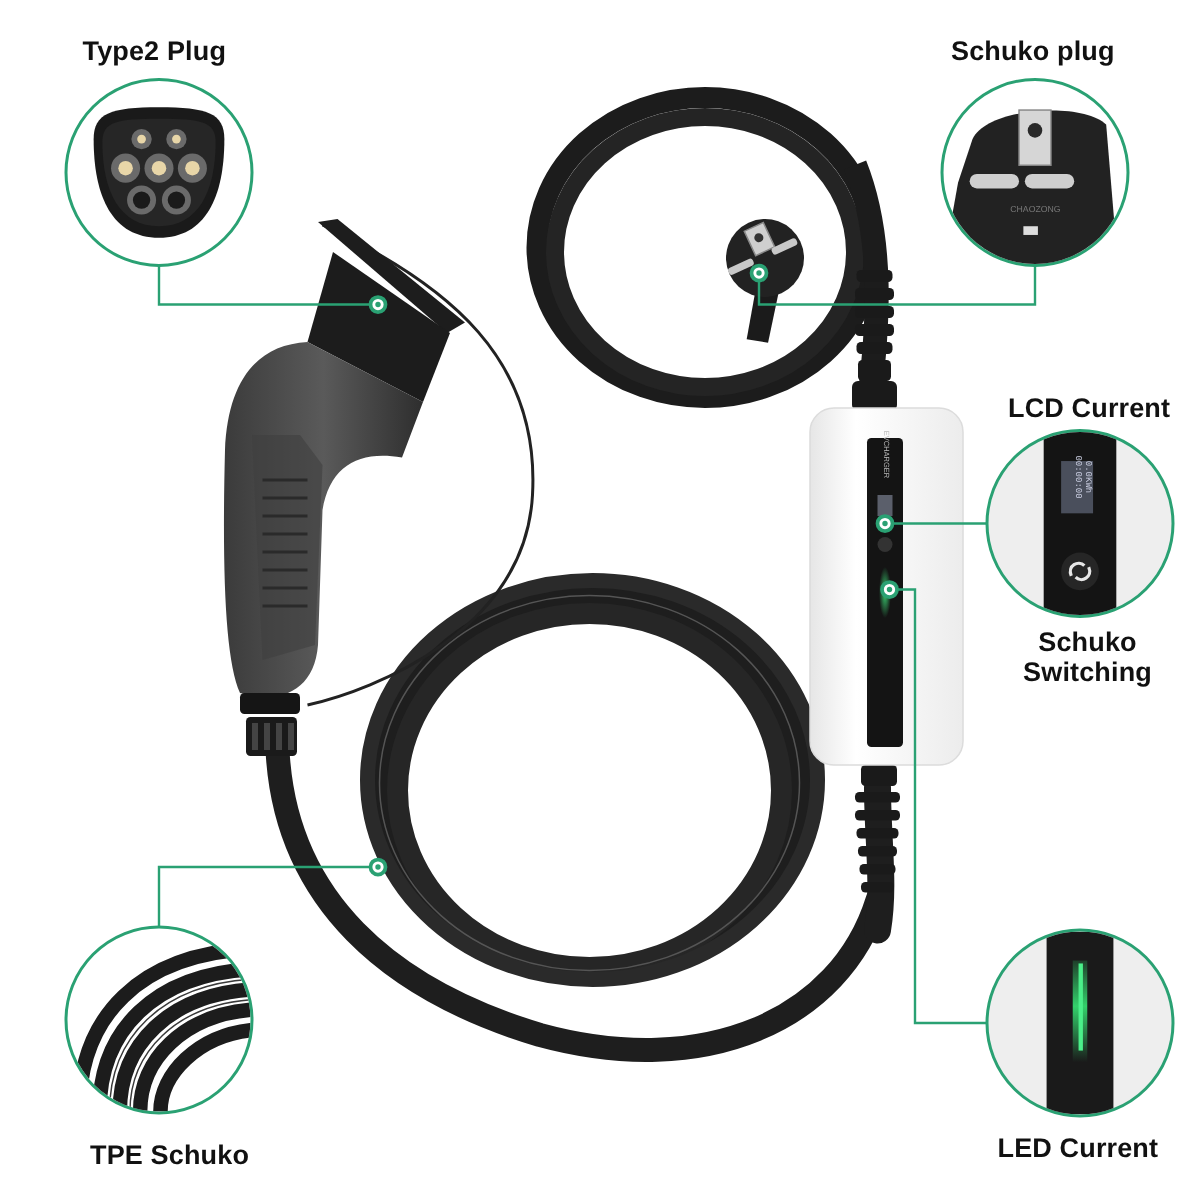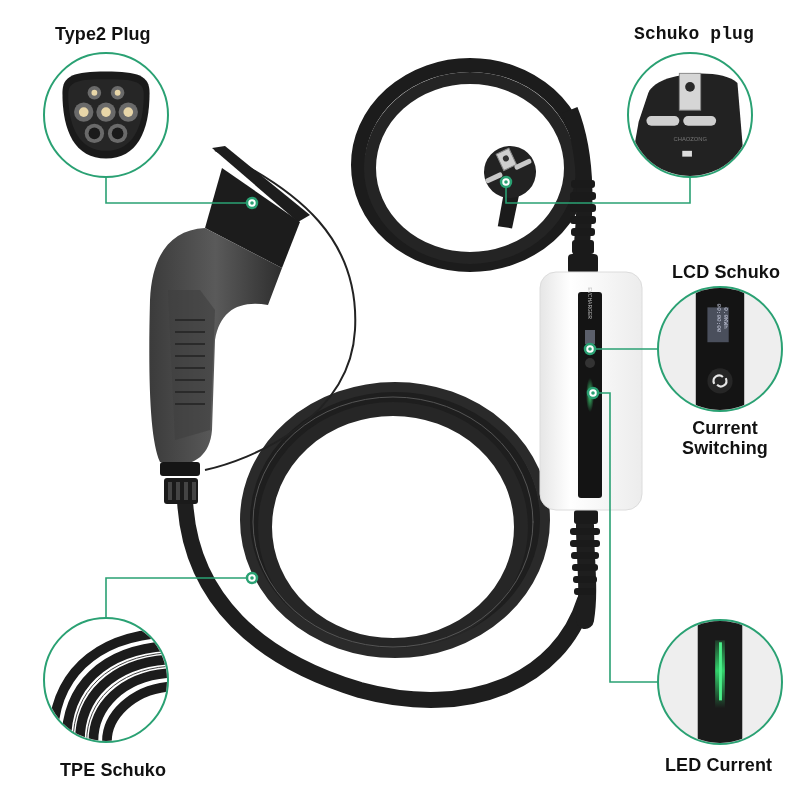--- a/index.html
+++ b/index.html
@@ -168,49 +168,49 @@
           <circle cx="63" cy="60" r="5"></circle>
           <circle cx="86" cy="60" r="5"></circle>
       </g>
       <g fill="#1a1a1a">
           <circle cx="51" cy="82" r="6"></circle>
           <circle cx="75" cy="82" r="6"></circle>
         </g>
     </svg>
   </div>
 
-  <div class="label" style="left:634px;top:24px;font-family:Liberation Mono, monospace;">Schuko plug</div>
+  <div class="label" style="left:634px;top:24px;">Schuko plug</div>
   <div class="callout-circle" style="left:627px;top:52px;width:126px;height:126px;background:#ffffff;">
     <svg viewBox="0 0 126 126">
       <path d="M20 40 C30 18 96 14 112 30 L120 126 L0 126 L10 70 Z" fill="#222"></path>
       <rect x="52" y="20" width="22" height="38" fill="#d6d6d6" stroke="#888"></rect>
       <circle cx="63" cy="34" r="5" fill="#2a2a2a"></circle>
       <rect x="18" y="64" width="34" height="10" rx="5" fill="#cfcfcf"></rect>
       <rect x="56" y="64" width="34" height="10" rx="5" fill="#cfcfcf"></rect>
       <text x="46" y="90" font-size="6" fill="#777" font-family="Liberation Sans, sans-serif">CHAOZONG</text>
       <rect x="55" y="100" width="10" height="6" fill="#ddd"></rect>
     </svg>
   </div>
 
-  <div class="label" style="left:672px;top:262px;">LCD Schuko</div>
+  <div class="label" style="left:672px;top:262px;">LCD Current</div>
   <div class="callout-circle" style="left:657px;top:286px;width:126px;height:126px;background:#eeeeee;">
     <svg viewBox="0 0 126 126">
       <rect x="38" y="0" width="50" height="126" fill="#141414"></rect>
       <rect x="50" y="20" width="22" height="36" fill="#4a4f5c"></rect>
       <circle cx="63" cy="96" r="13" fill="#262626"></circle>
       <path d="M57 99 C54 92 62 88 66 92 M69 93 C72 100 64 104 60 100" fill="none" stroke="#e6e6e6" stroke-width="2.2"></path>
     </svg>
   </div>
   <div style="position:absolute;left:700px;top:307px;width:36px;height:22px;transform:rotate(90deg);font-family:'Liberation Mono',monospace;font-size:6px;line-height:7px;color:#c9cde0;text-align:center;">
     <div>0.0KWh</div>
     <div>00:00:00</div>
   </div>
 
   <div class="label center" style="left:670px;top:418px;width:110px;">
-    <div>Current</div>
+    <div>Schuko</div>
     <div>Switching</div>
   </div>
 
   <div class="callout-circle" style="left:43px;top:617px;width:126px;height:126px;background:#ffffff;">
     <svg viewBox="0 0 126 126" fill="none" stroke-linecap="round">
       <g stroke="#1c1c1c" stroke-width="10">
         <path d="M8 126 C8 60 50 18 126 14"></path>
         <path d="M22 126 C22 70 60 32 126 28"></path>
         <path d="M36 126 C36 80 70 46 126 42"></path>
         <path d="M50 126 C50 90 80 60 126 56"></path>

